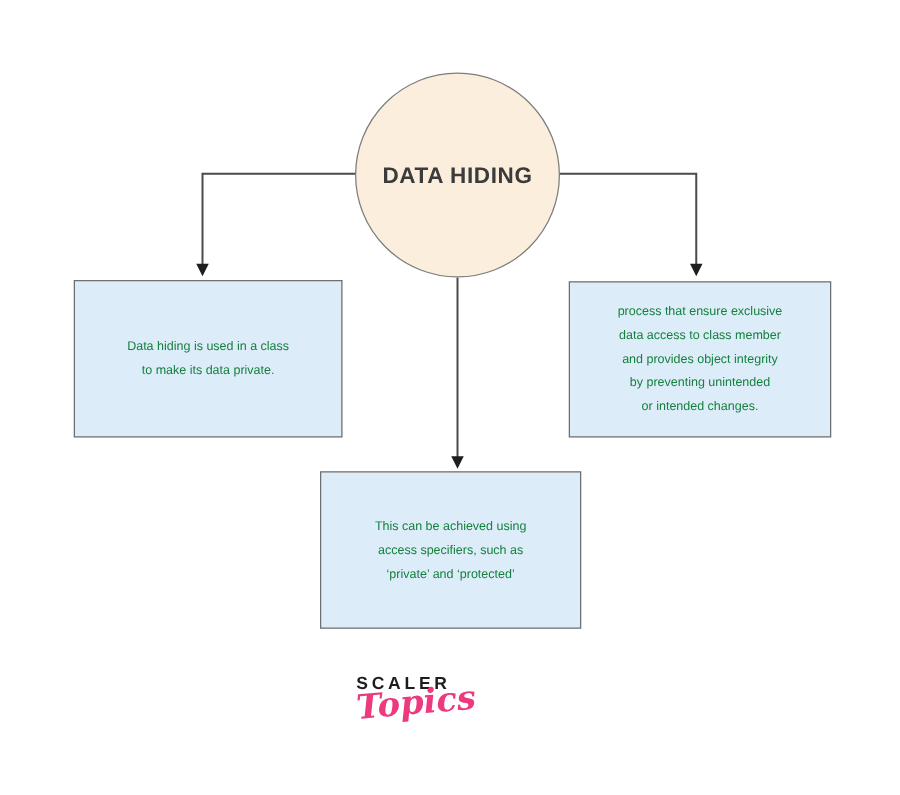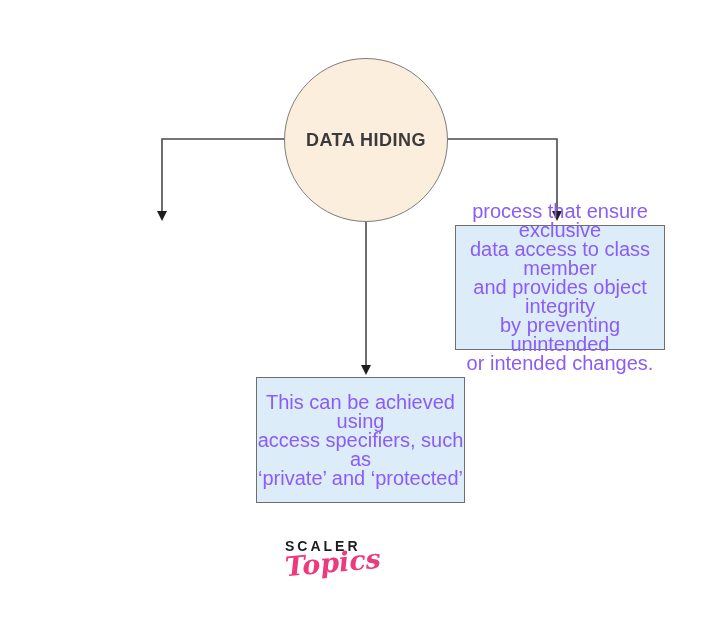--- a/index.html
+++ b/index.html
@@ -49,23 +49,23 @@
     position: absolute;
     background: #ddecf9;
     border: 1.5px solid #6f6f6f;
     box-sizing: border-box;
     display: flex;
     align-items: center;
     justify-content: center;
     text-align: center;
   }
   .text-box .box-text {
-    font-size: 20px;
+    font-size: 10px;
     line-height: 19px;
-    color: #8b5cf6;
+    color: #15803d;
     white-space: pre-line;
   }
   .box-left   { left: 59px;  top: 224px; width: 215px; height: 126px; }
   .box-right  { left: 455px; top: 225px; width: 210px; height: 125px; }
   .box-bottom { left: 256px; top: 377px; width: 209px; height: 126px; }
   
   .logo {
     position: absolute;
     left: 285px;
     top: 538px;
@@ -104,20 +104,24 @@
     <polygon points="552,211 562,211 557,221" fill="#1e1e1e"></polygon>
 
     <path d="M 366 222 V 366" fill="none" stroke="#4a4a4a" stroke-width="1.6"></path>
     <polygon points="361,365 371,365 366,375" fill="#1e1e1e"></polygon>
   </svg>
 
   <div class="circle-node">
     <div class="circle-title">DATA HIDING</div>
   </div>
 
+  <div class="text-box box-left">
+    <div class="box-text">Data hiding is used in a class
+to make its data private.</div>
+  </div>
 
   <div class="text-box box-right">
     <div class="box-text">process that ensure exclusive
 data access to class member
 and provides object integrity
 by preventing unintended
 or intended changes.</div>
   </div>
 
   <div class="text-box box-bottom">

